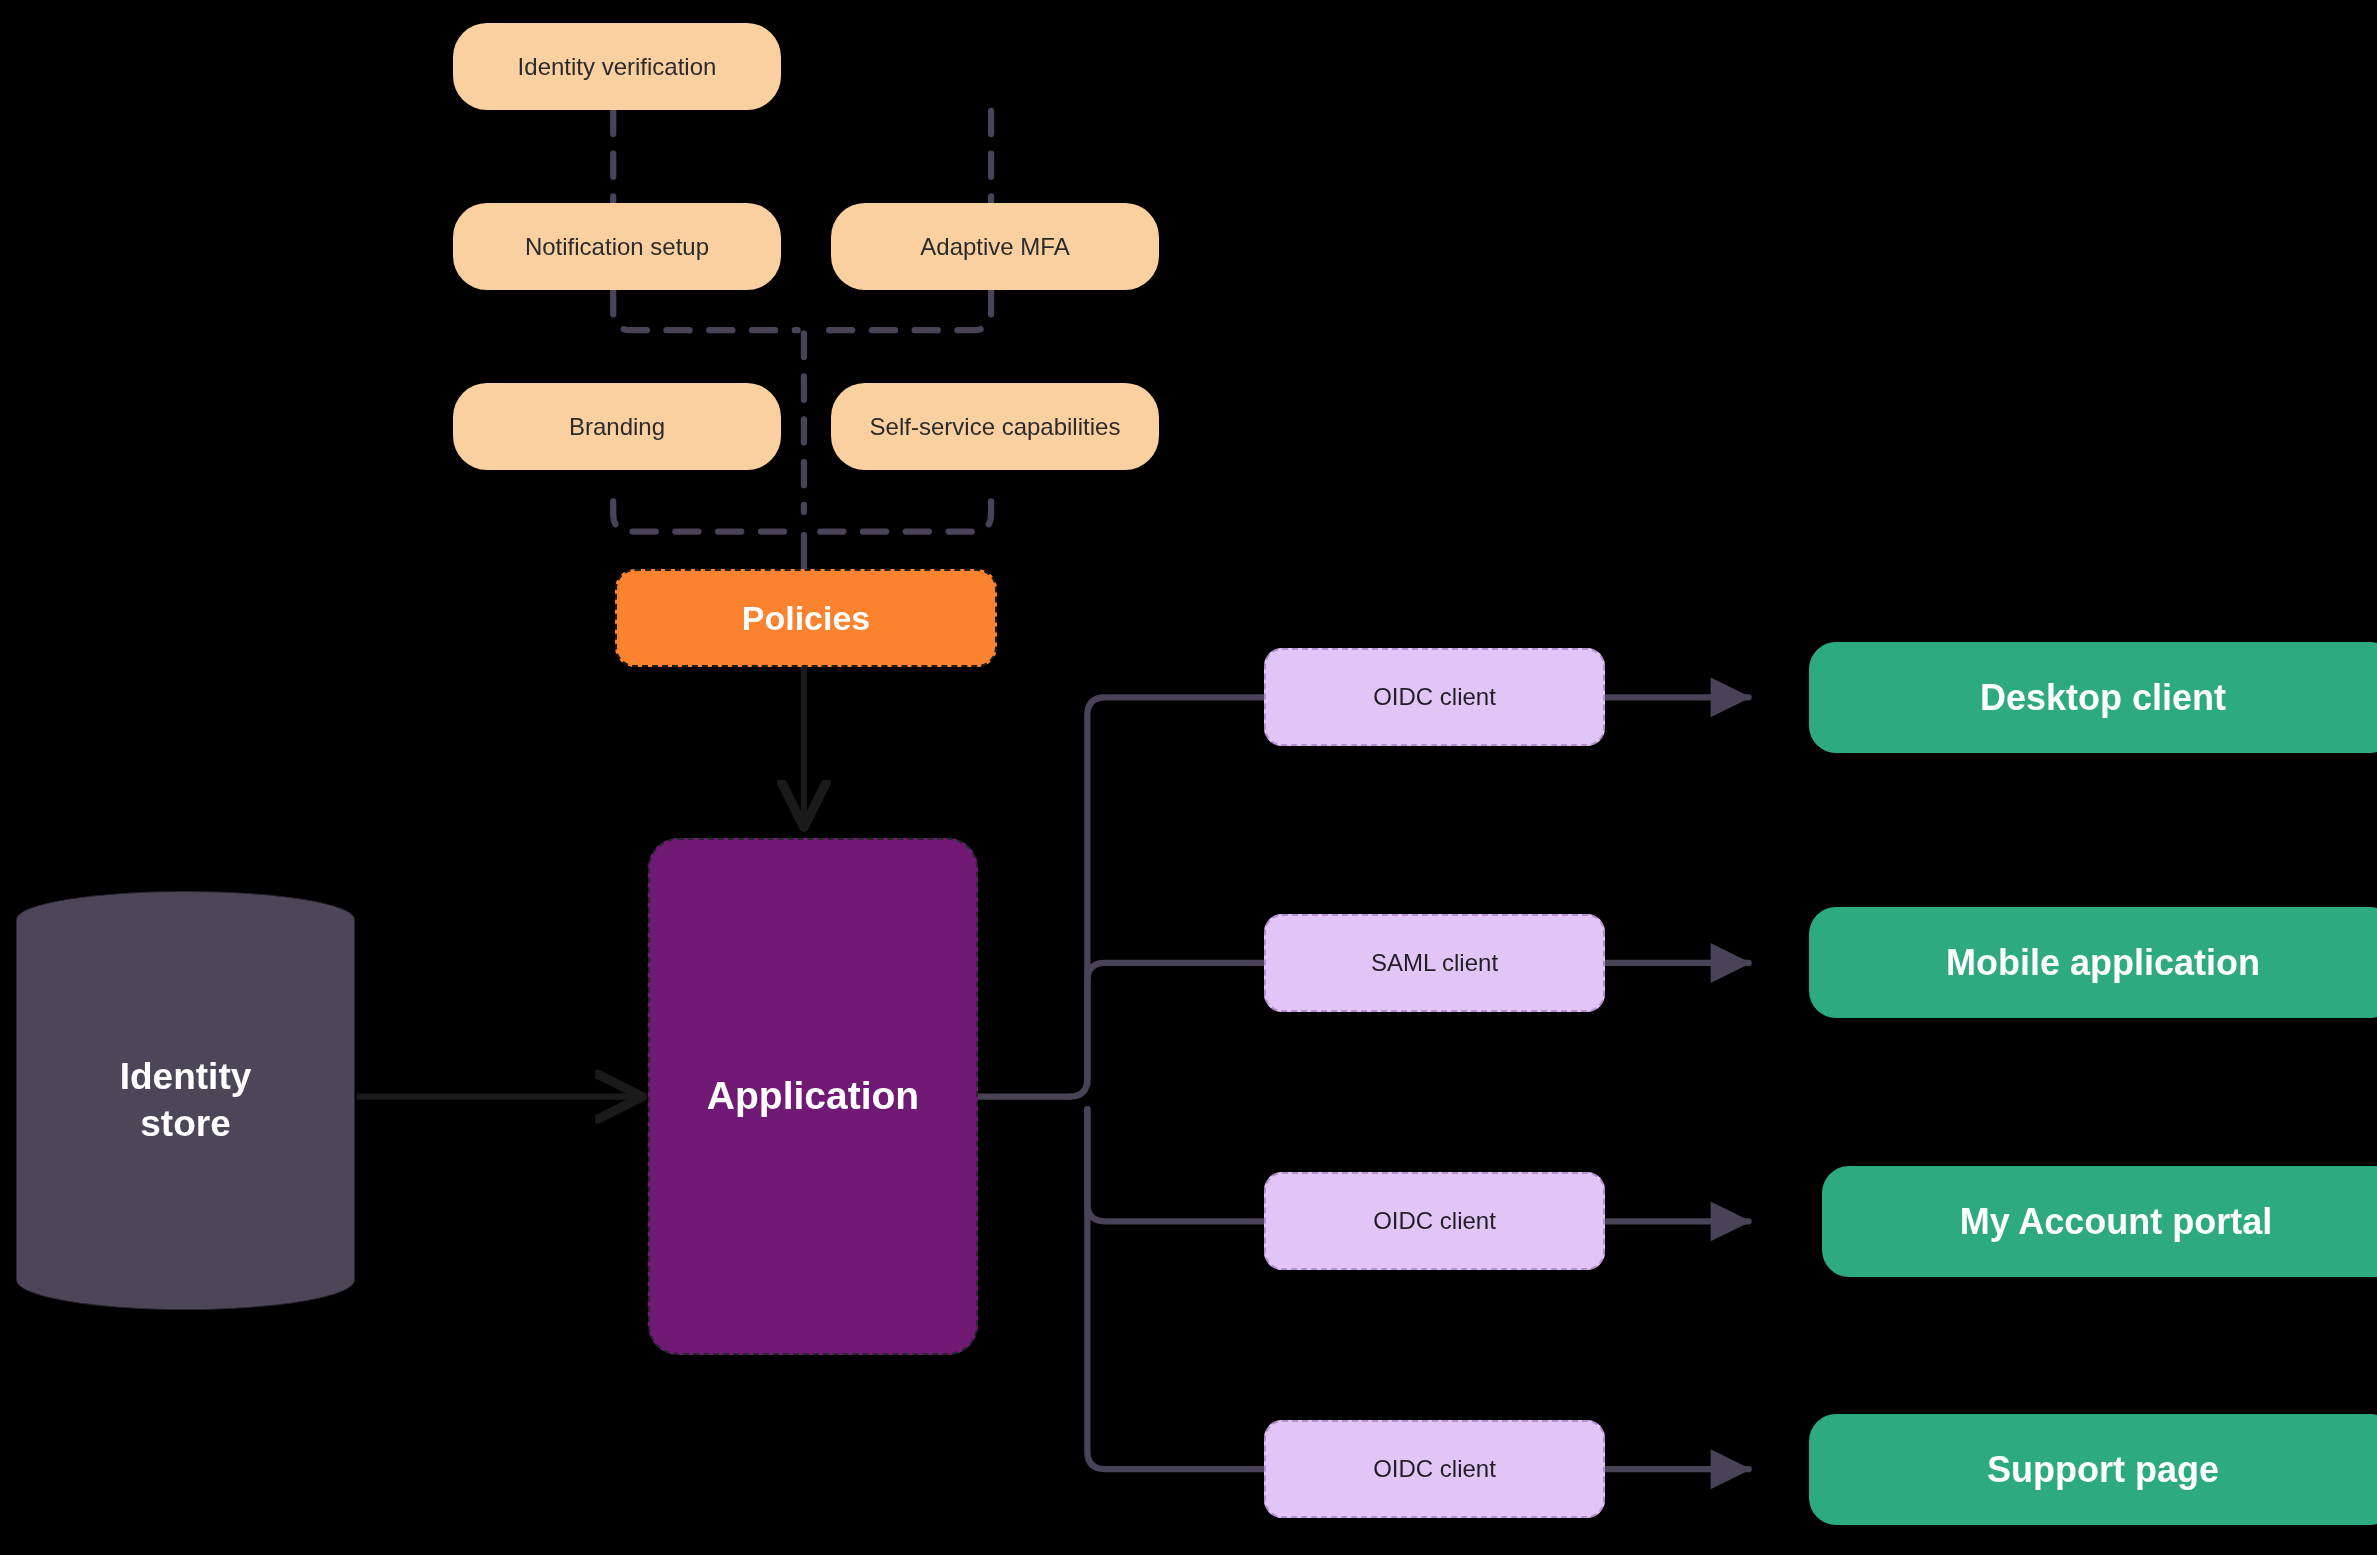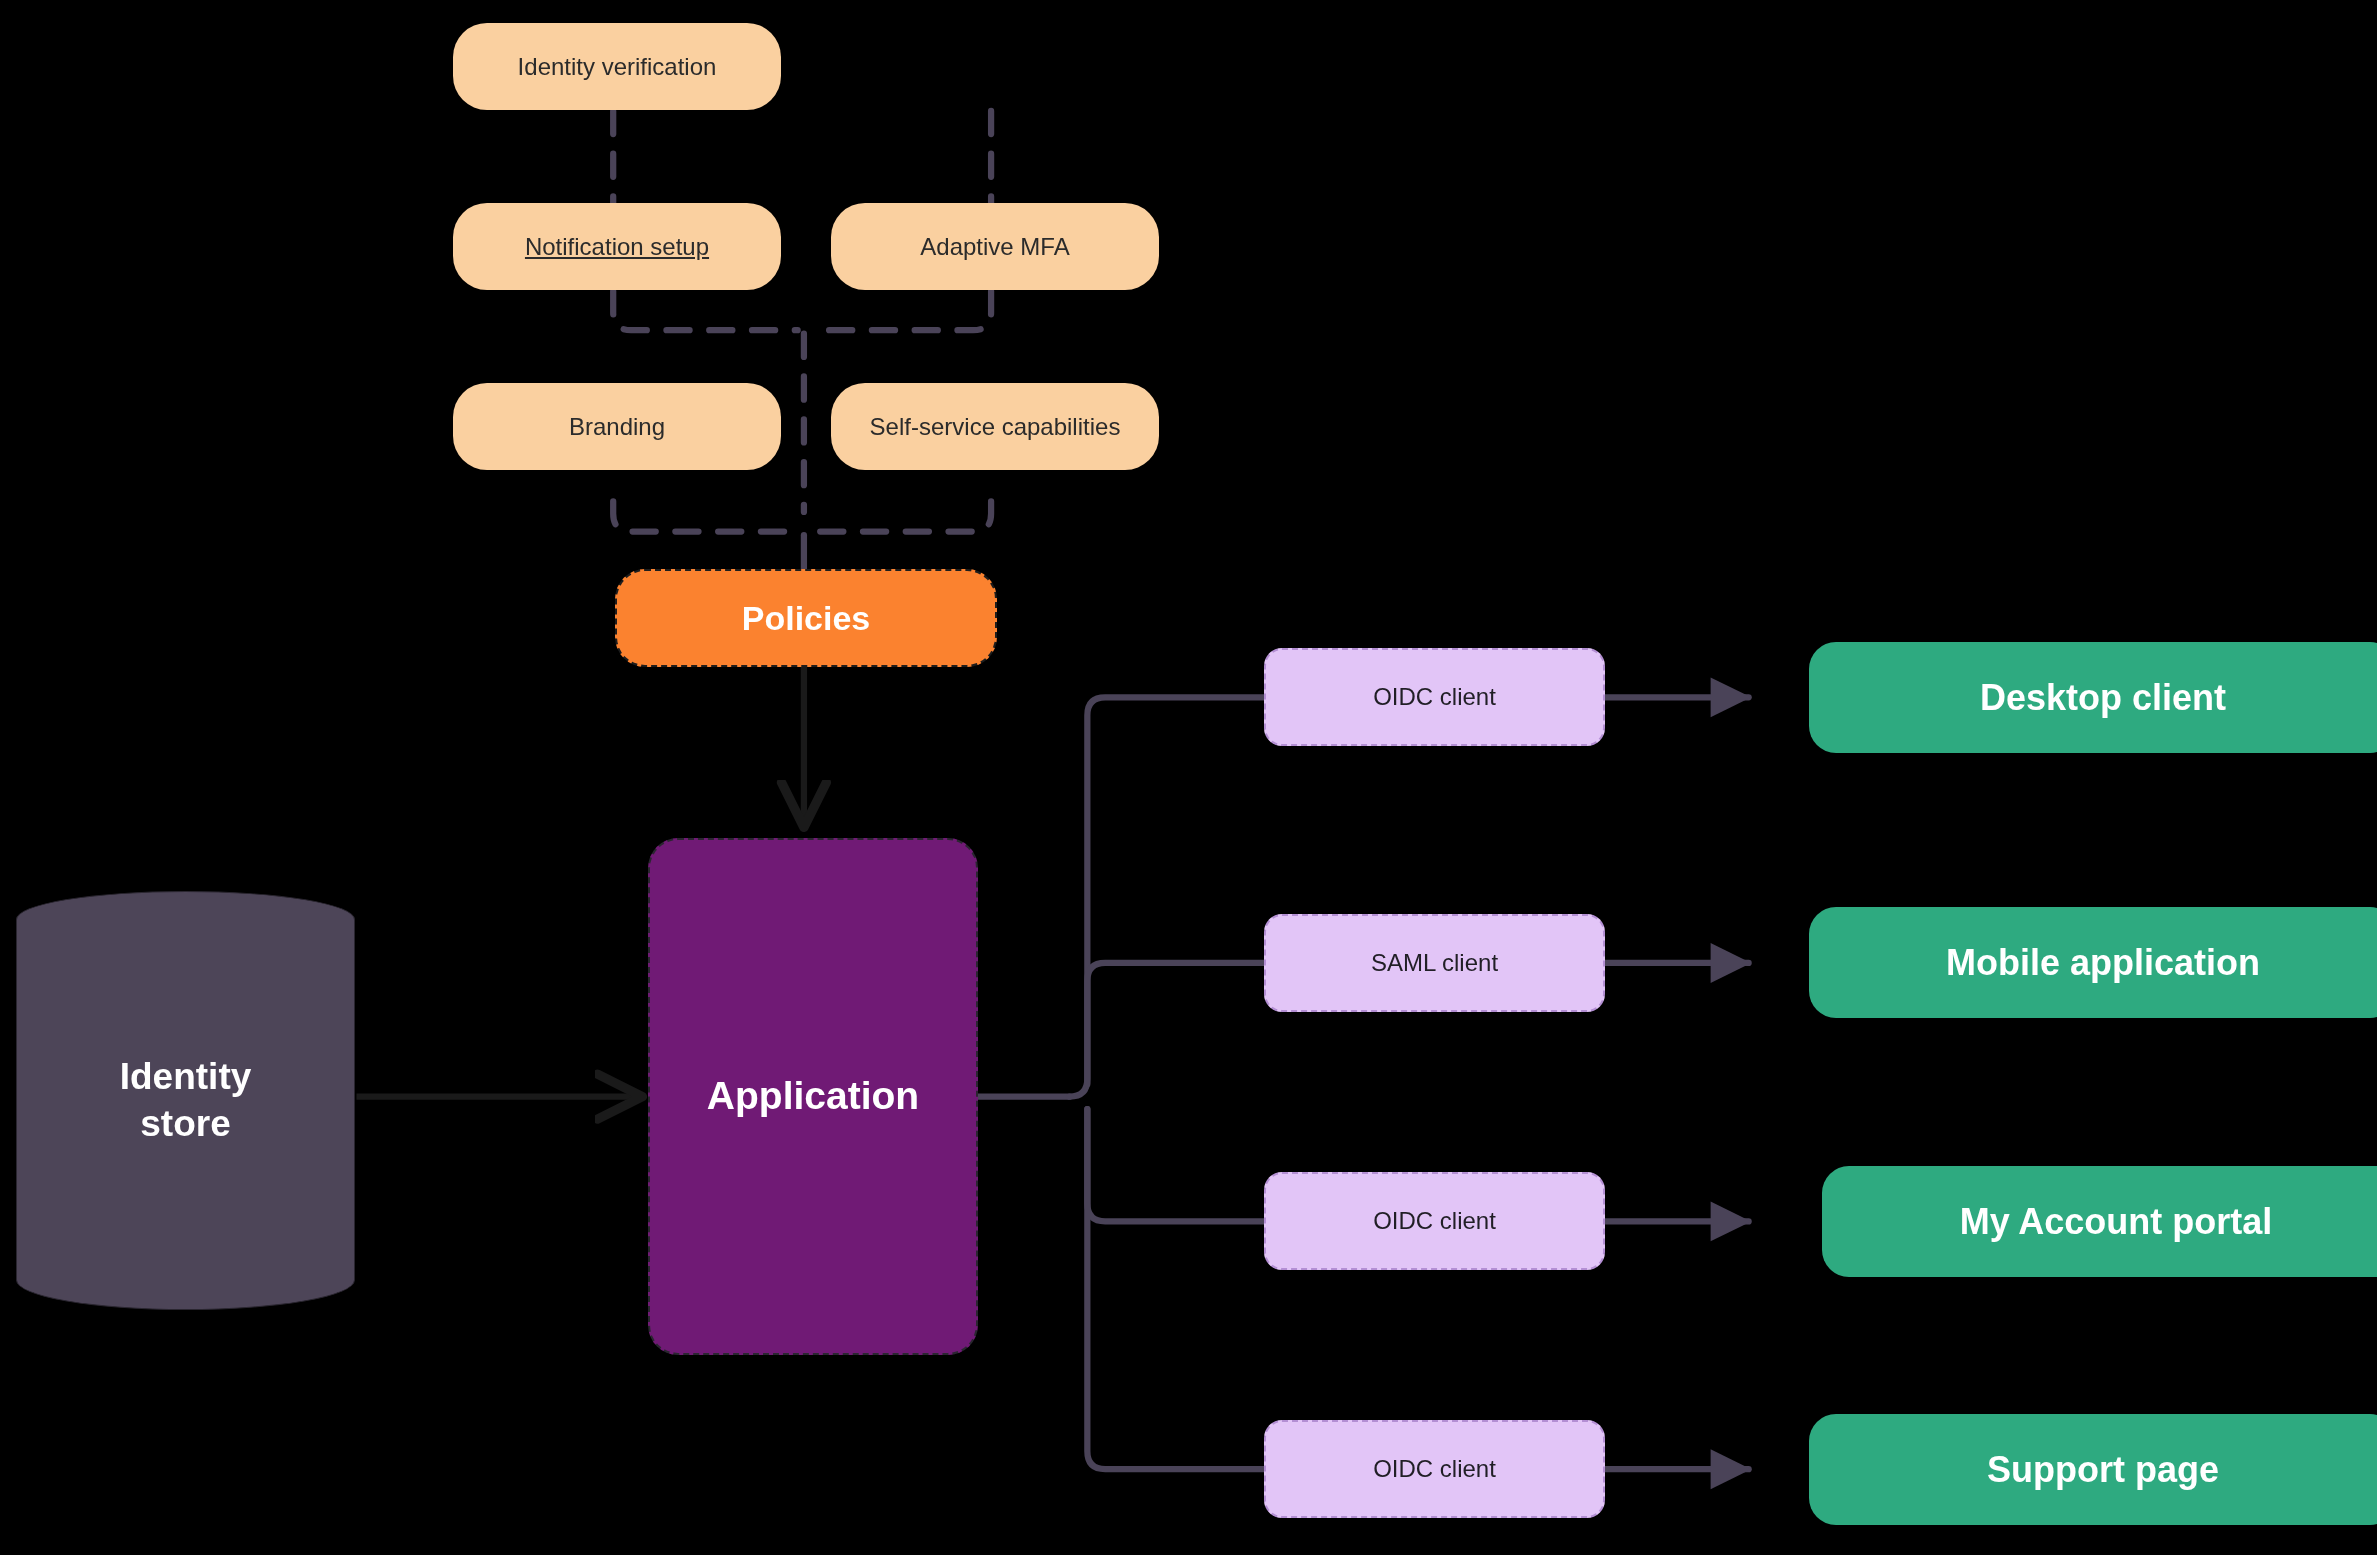--- a/index.html
+++ b/index.html
@@ -166,37 +166,37 @@
       <path d="M1800,1370 L1962,1370" marker-end="url(#arrowEdge)"></path>
       <path d="M1800,1648 L1962,1648" marker-end="url(#arrowEdge)"></path>
     </g>
   </svg>
 
   <div class="node pill-attr" style="left:453px; top:23px; width:328px; height:87px;">
     <span>Identity verification</span>
   </div>
 
 
-  <div class="node pill-attr" style="left:453px; top:203px; width:328px; height:87px;text-decoration:underline;">
+  <div class="node pill-attr" style="left:453px; top:203px; width:328px; height:87px;">
     <span>Notification setup</span>
   </div>
 
   <div class="node pill-attr" style="left:831px; top:203px; width:328px; height:87px;">
     <span>Adaptive MFA</span>
   </div>
 
   <div class="node pill-attr" style="left:453px; top:383px; width:328px; height:87px;">
     <span>Branding</span>
   </div>
 
   <div class="node pill-attr" style="left:831px; top:383px; width:328px; height:87px;">
     <span>Self-service capabilities</span>
   </div>
 
-  <div class="node node-policies" style="left:615px; top:569px; width:382px; height:98px;">
+  <div class="node node-policies" style="left:615px; top:569px; width:382px; height:98px;border-radius:20px;">
     <span>Policies</span>
   </div>
 
   <div class="node node-store" style="left:16px; top:891px; width:339px; height:419px;">
     <span class="cyl-top"></span>
     <span class="cyl-body"></span>
     <span>Identity</span>
     <span>store</span>
   </div>
 

